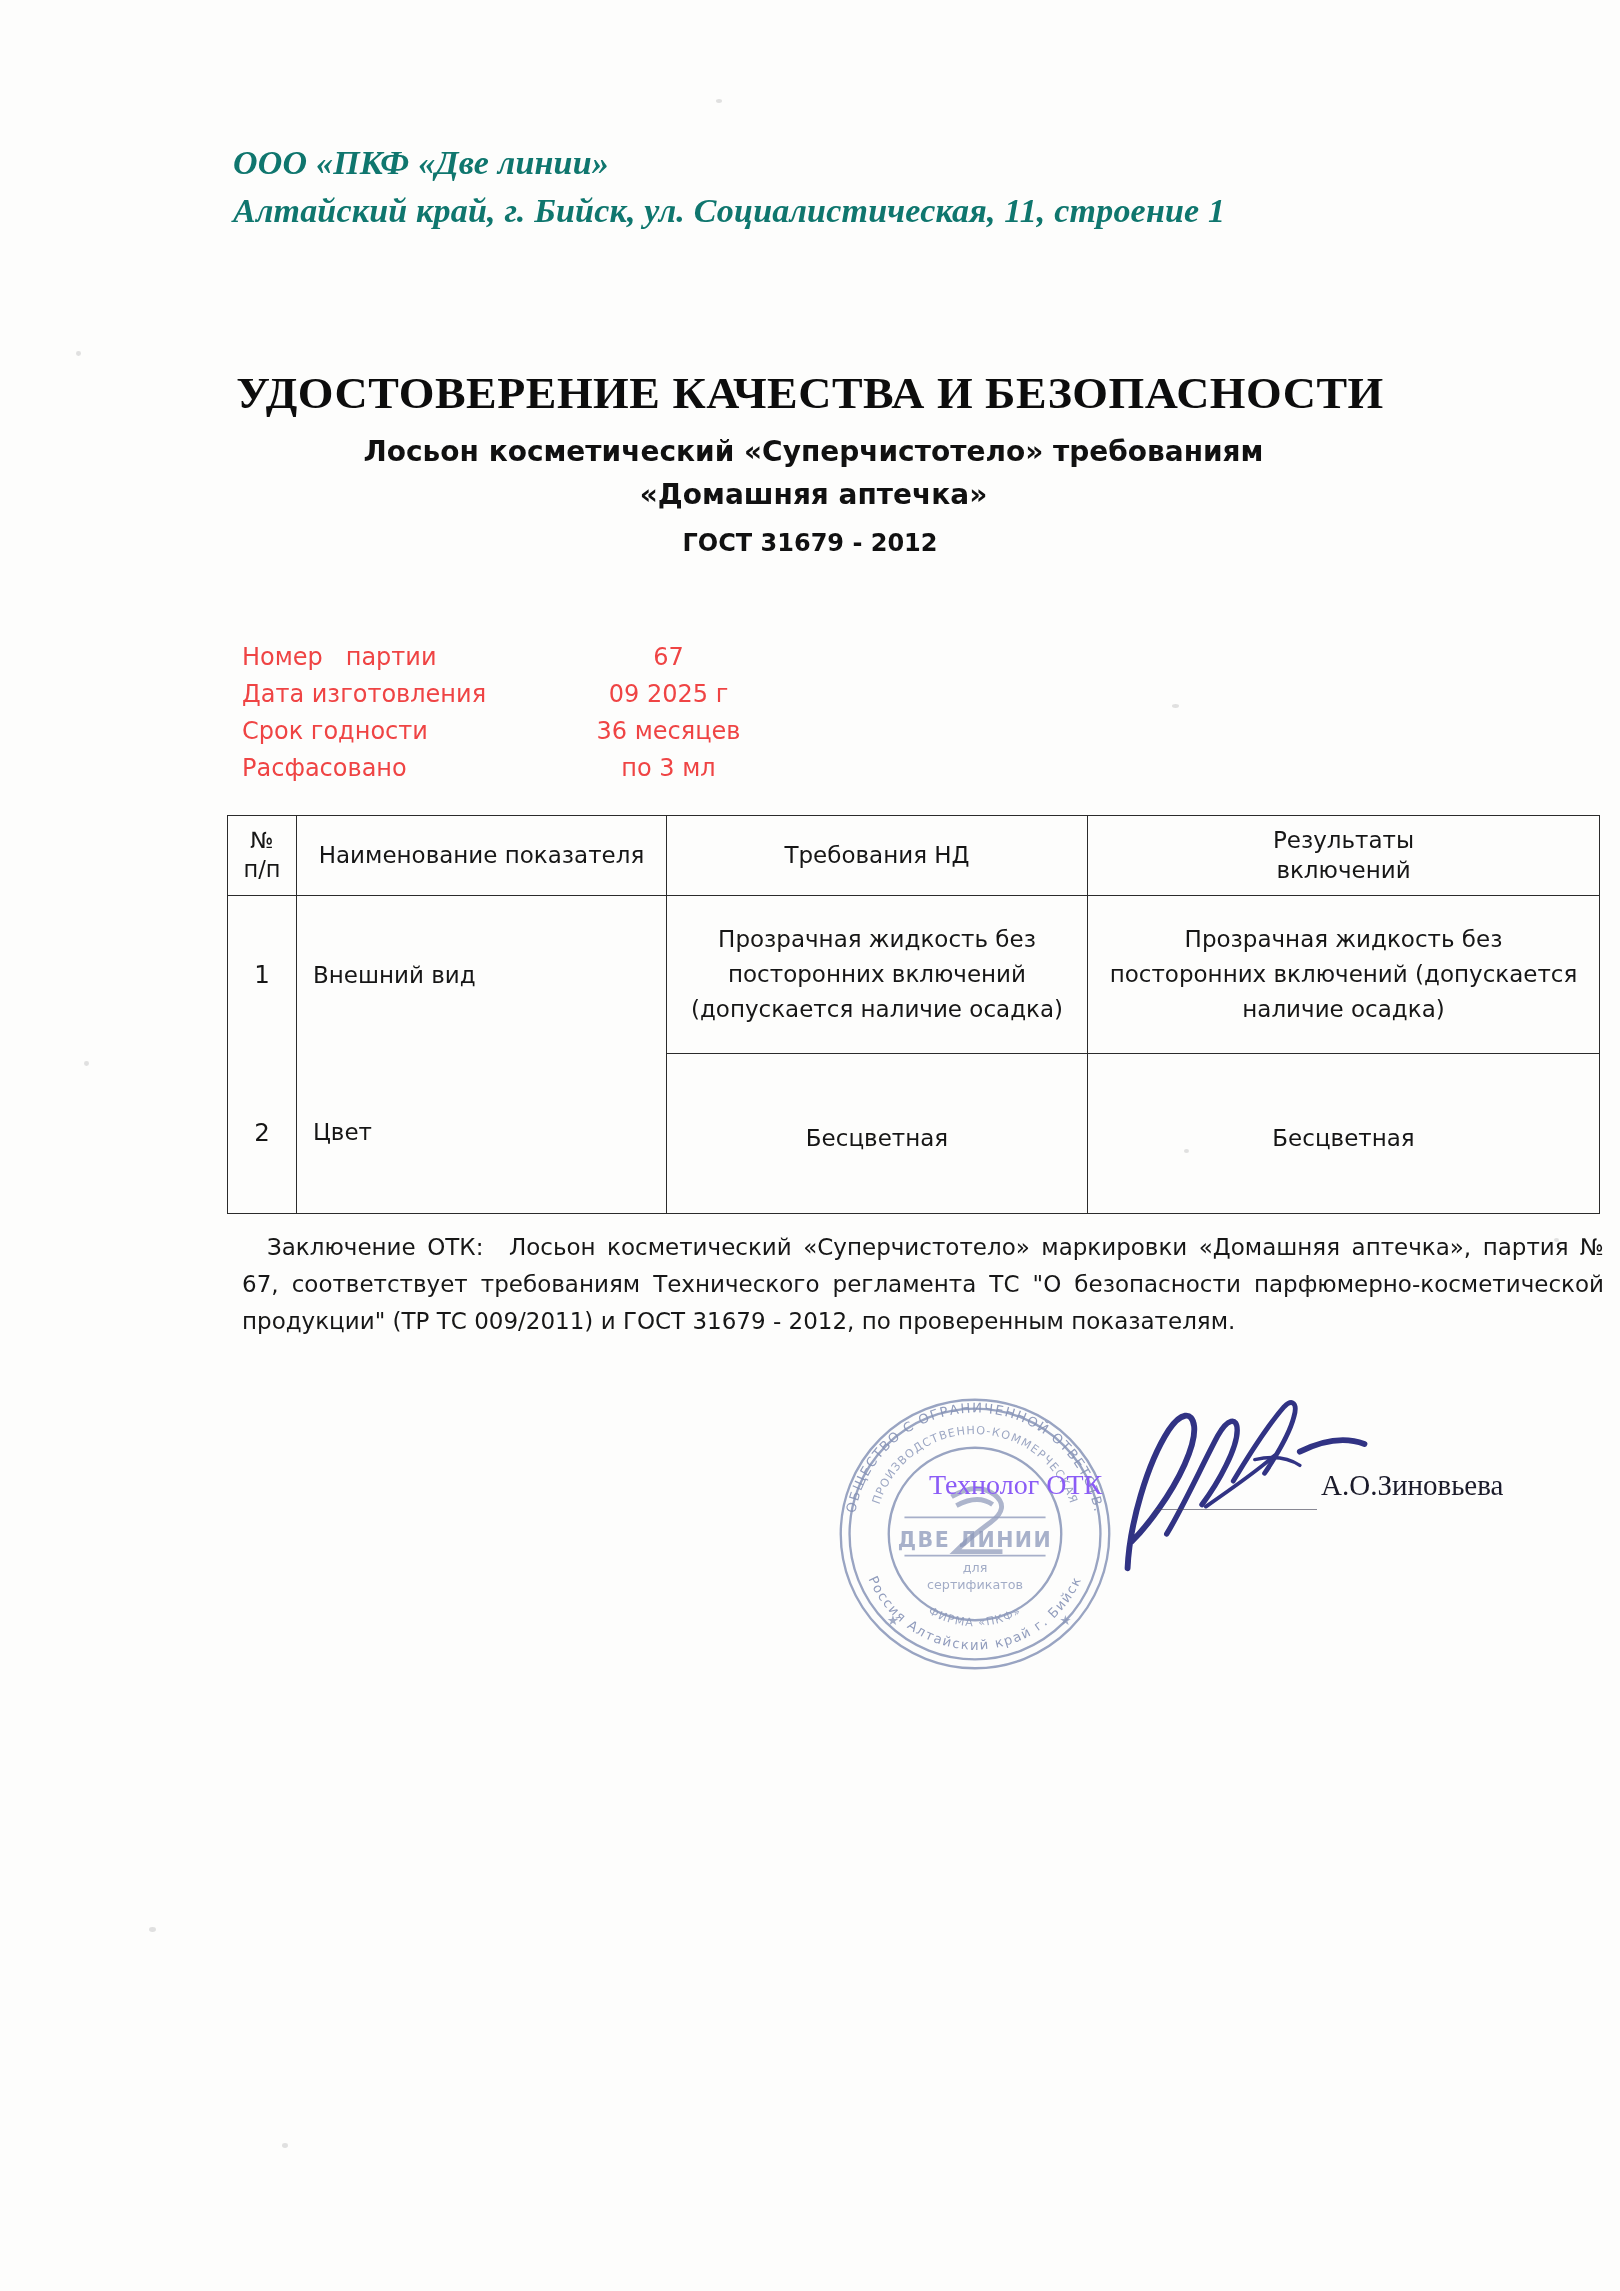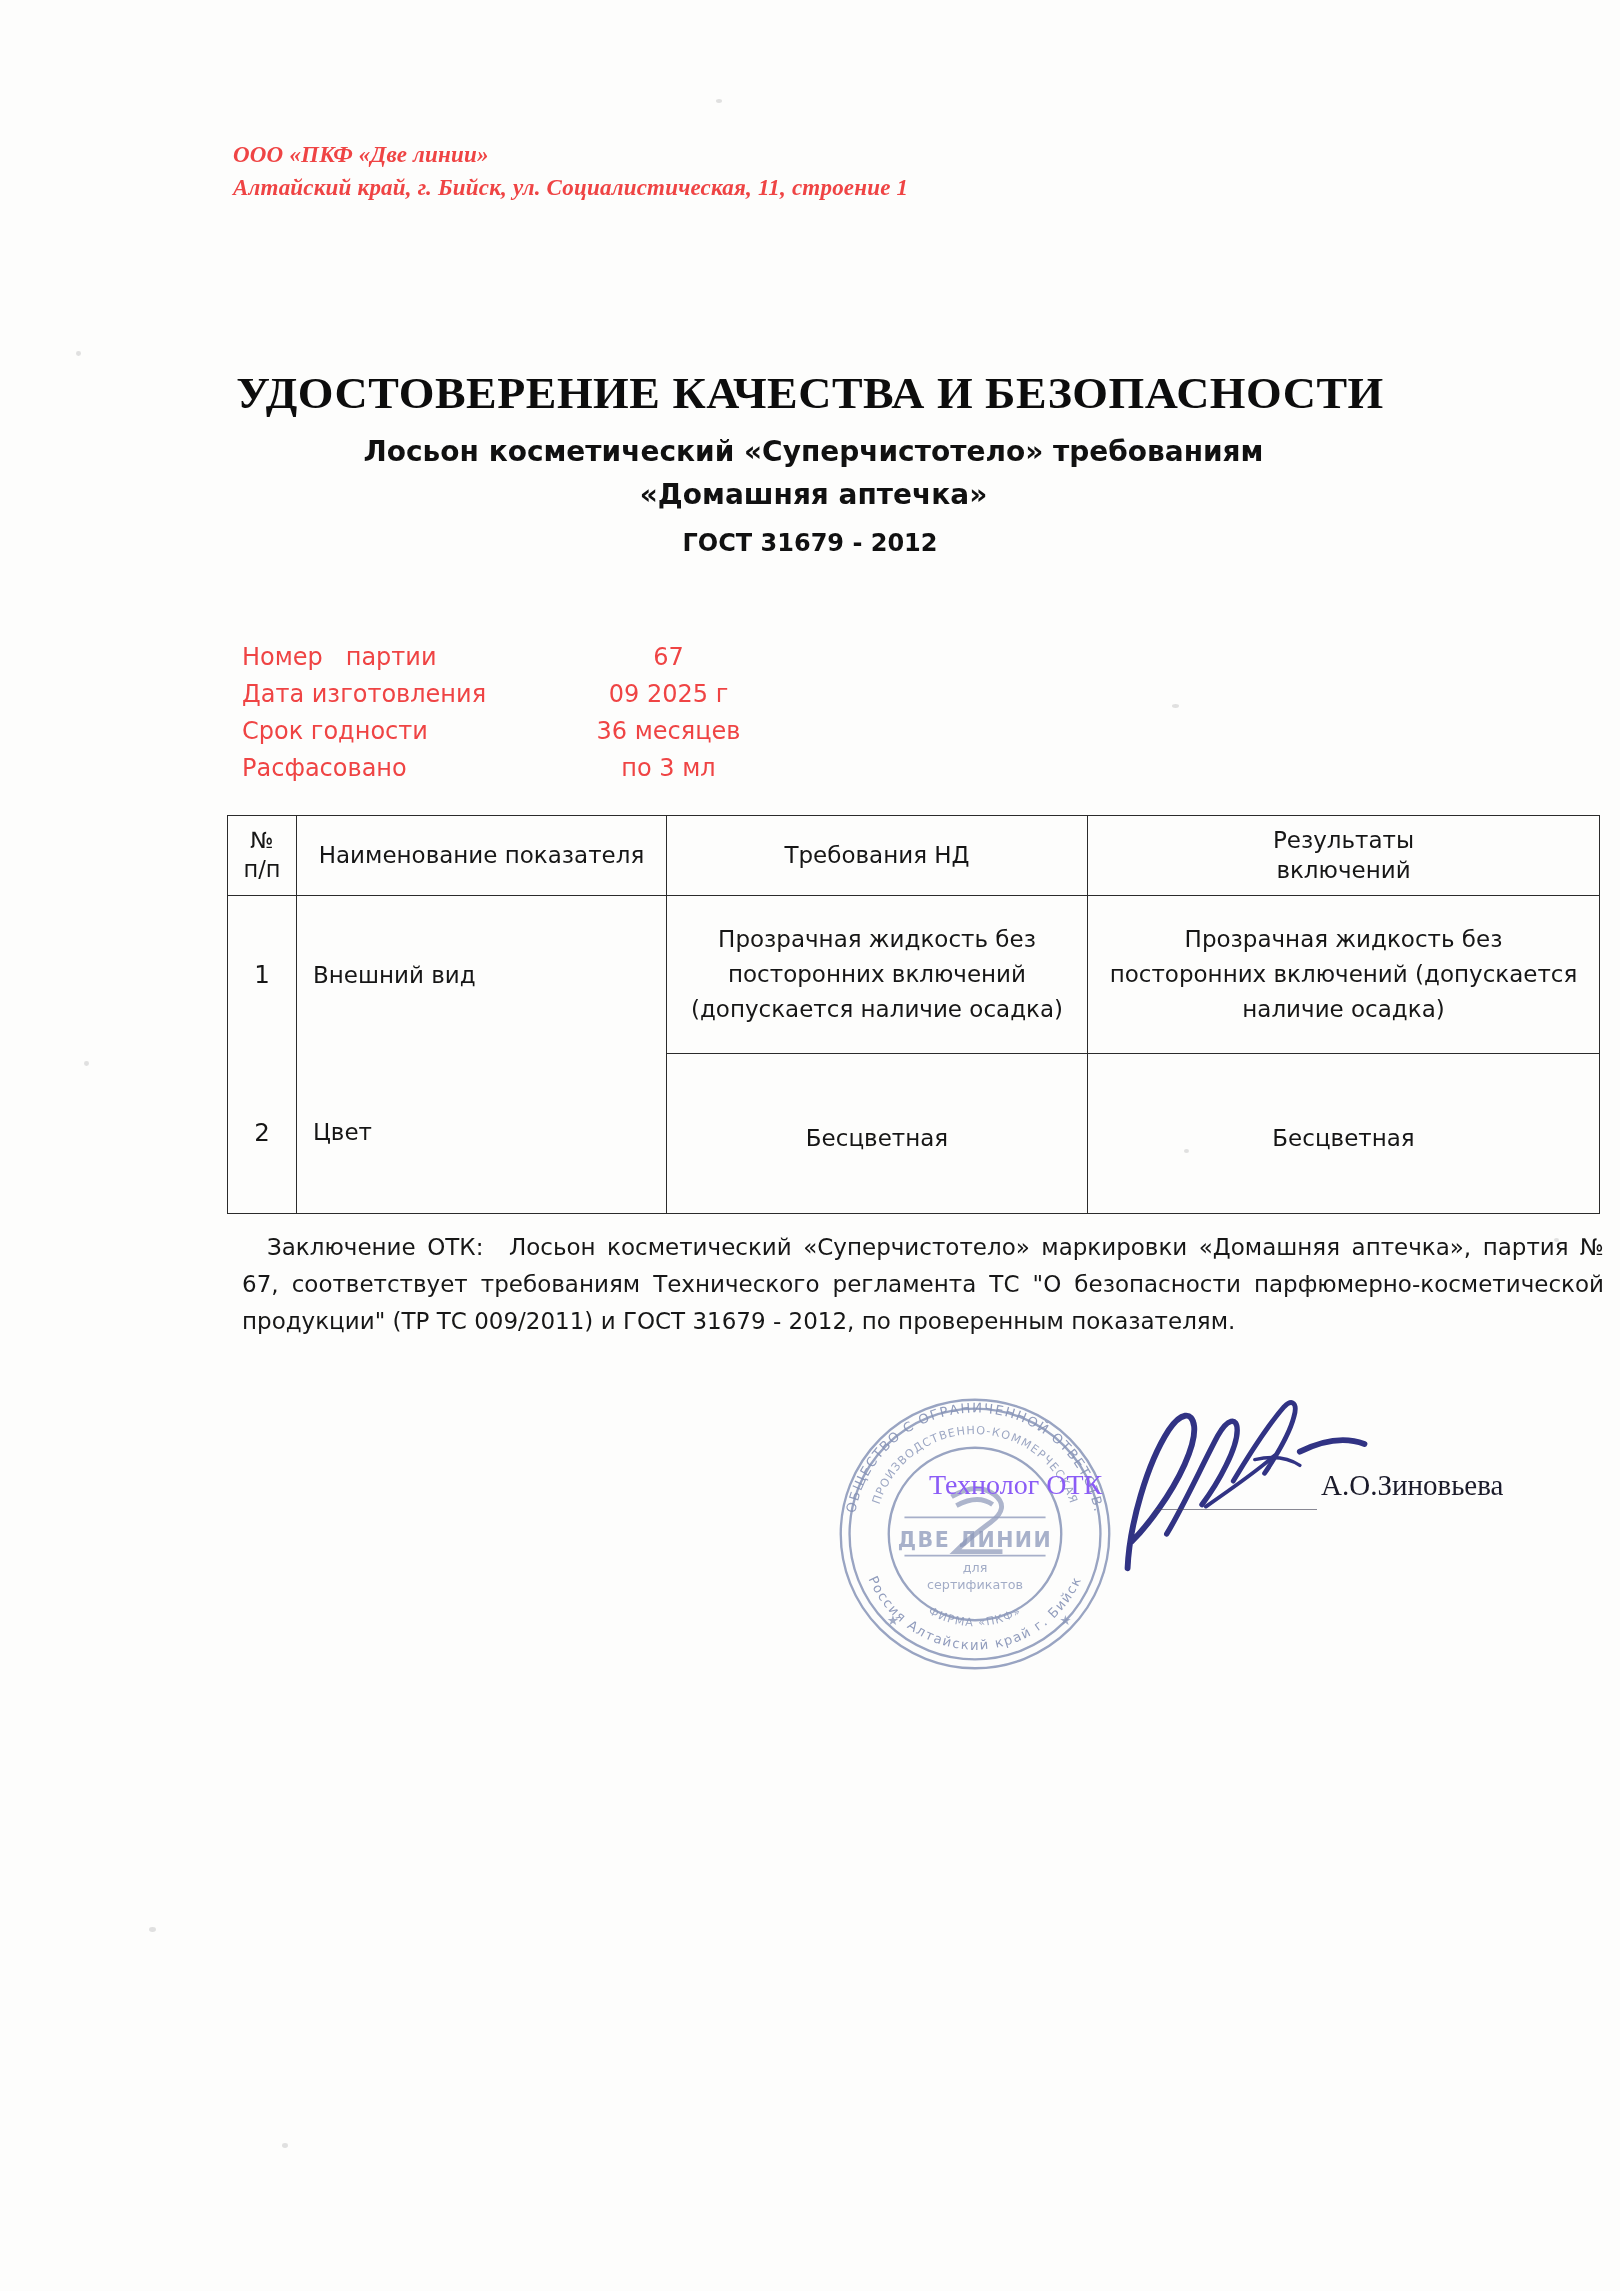--- a/index.html
+++ b/index.html
@@ -34,23 +34,23 @@
   .company-block {
     position: absolute;
     left: 233px;
     top: 139px;
     width: 1176px;
   }
   .company-line {
     font-family: "Liberation Serif", "DejaVu Serif", serif;
     font-style: italic;
     font-weight: bold;
-    font-size: 23px;
+    font-size: 34px;
     letter-spacing: 0.2px;
-    color: #ef4444;
+    color: #0f766e;
     line-height: 1.42;
     white-space: nowrap;
   }
 
   
   .doc-title {
     position: absolute;
     left: 0;
     top: 367px;
     width: 1620px;

